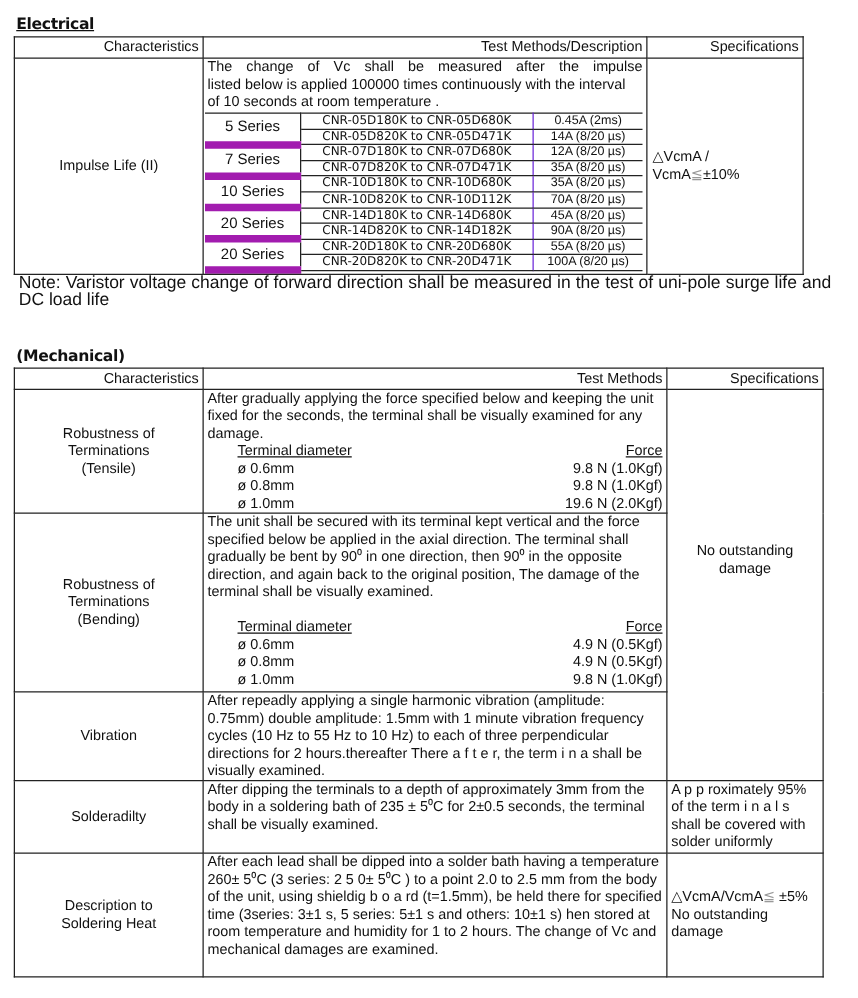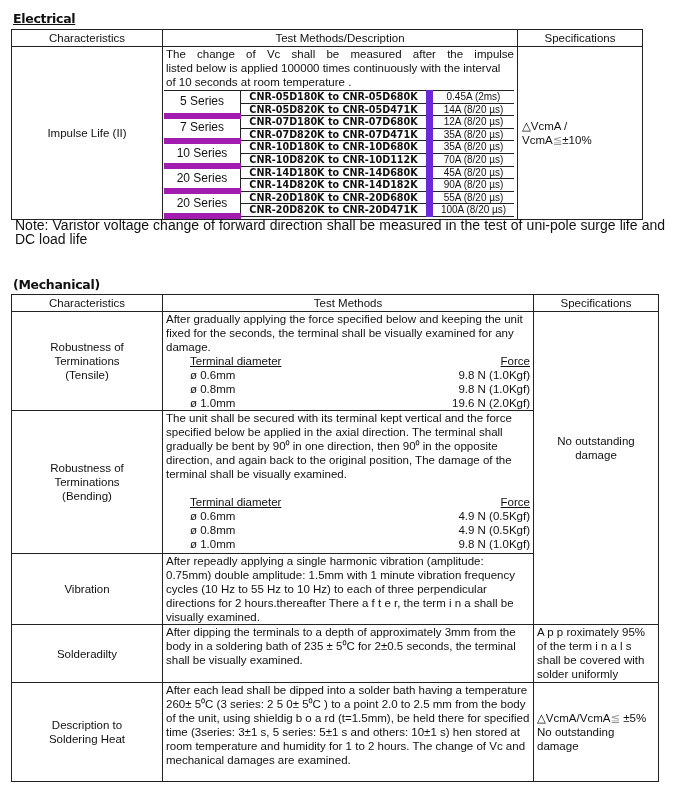--- a/index.html
+++ b/index.html
@@ -1,33 +1,33 @@
 <!DOCTYPE html>
 <html><head>
 <meta charset="utf-8">
 <style>
   html, body { margin: 0; padding: 0; background: #ffffff; }
   body { width: 686px; height: 798px; position: relative; overflow: hidden;
          font-family: "Liberation Sans", sans-serif; color: #111; font-size: 11.5px; }
   .section-title { position: absolute; left: 13px; font-weight: bold; font-size: 12.5px; font-family: "DejaVu Sans", sans-serif; letter-spacing: -0.3px; }
   table.main { position: absolute; left: 11px; border-collapse: collapse; table-layout: fixed; }
   table.main td, table.main th { border: 1px solid #222; padding: 0 3px; vertical-align: top; font-weight: normal; line-height: 14px; }
-  table.main th { text-align: center; height: 16px; line-height: 16px; }
+  table.main th { text-align: right; height: 16px; line-height: 16px; }
   .c1 { width: 151px; }
   .c2 { width: 352px; }
   .c3 { width: 125px; }
   td.char { text-align: center; vertical-align: middle !important; }
   td.spec-mid { vertical-align: middle !important; }
   td.center { text-align: center; }
   .para { text-align: justify; }
   .para.just-last { text-align-last: justify; }
   table.inner { border-collapse: collapse; width: 350px; margin: 1px 0 0 -2px; table-layout: fixed; }
   table.inner td { border: none; border-top: 1px solid #222; padding: 0 2px; height: 11.6px; line-height: 11.6px; font-size: 10.5px; vertical-align: middle !important; }
   table.inner td.series { width: 72px; text-align: center; font-size: 12px; border-right: 1px solid #222; border-bottom: 6px solid #a21caf; }
-  table.inner td.model { width: 181px; text-align: center; font-weight: bold; font-family: "DejaVu Sans", sans-serif; font-size: 9.6px; border-right: 7px solid #6d28d9; border-bottom: 1px solid #222; }
+  table.inner td.model { width: 181px; text-align: center; font-weight: normal; font-family: "DejaVu Sans", sans-serif; font-size: 9.6px; border-right: 1px solid #6d28d9; border-bottom: 1px solid #222; }
   table.inner td.current { text-align: center; font-size: 10px; border-bottom: 1px solid #222; }
   .note { position: absolute; left: 15px; width: 650px; text-align: justify; line-height: 14px; font-size: 14px; }
   .force-table { width: 340px; margin-left: 24px; border-collapse: collapse; }
   .force-table td { border: none !important; padding: 0 !important; line-height: 14px; }
   .force-table td.r { text-align: right; }
   .u { text-decoration: underline; }
   .le { color: #999; }
 </style>
 </head>
 <body>

